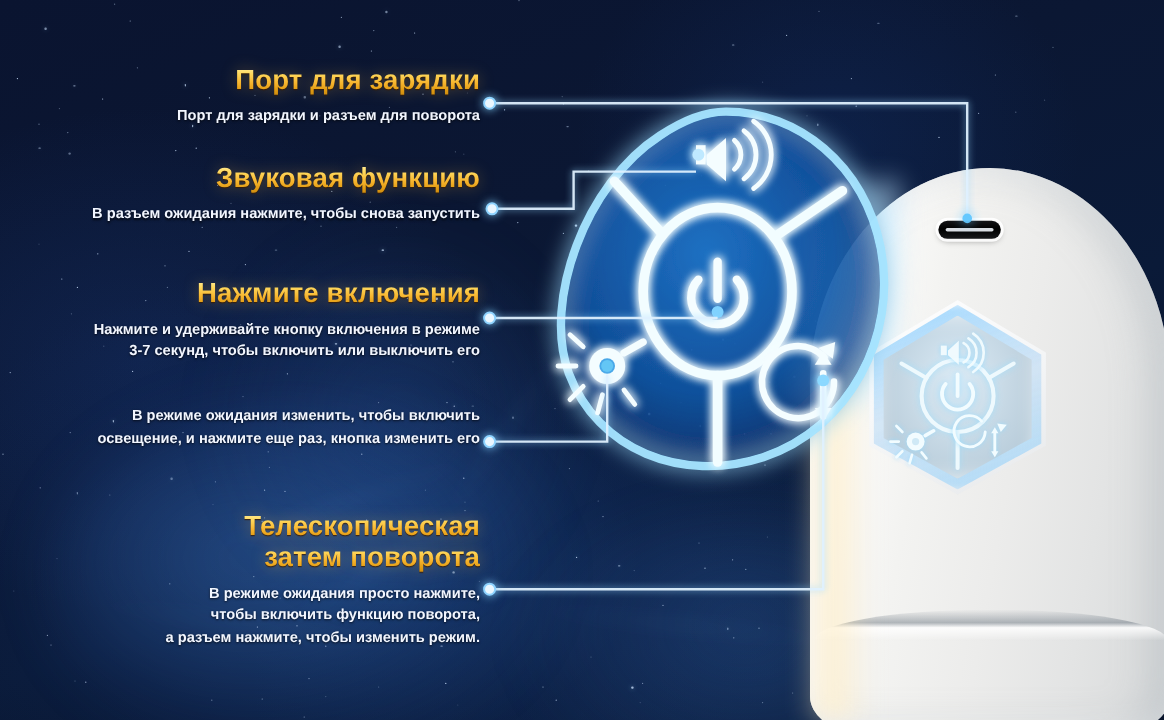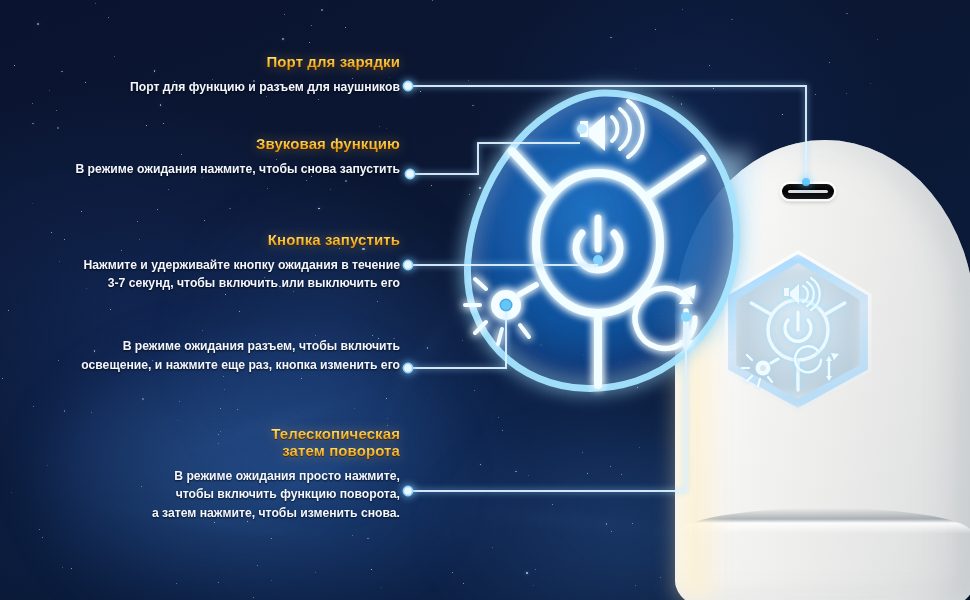--- a/index.html
+++ b/index.html
@@ -43,21 +43,21 @@
     background:linear-gradient(90deg, rgba(0,0,0,0), rgba(150,200,255,0.40), rgba(0,0,0,0));
     height:2px; border-radius:2px;
   }
 
   
   .txtcol { position:absolute; left:0; top:0; width:410px; height:600px; }
 
   .block { position:absolute; right:10px; text-align:right; }
 
   .head {
-    font-size:15px; font-weight:bold; line-height:1.12;
+    font-size:23px; font-weight:bold; line-height:1.12;
     letter-spacing:.1px; white-space:nowrap;
     background:linear-gradient(180deg,#fff3b0 0%,#ffd95e 28%,#f7b52e 58%,#e09a12 82%,#c98a10 100%);
     -webkit-background-clip:text; background-clip:text;
     color:transparent; -webkit-text-fill-color:transparent;
     filter:drop-shadow(0 1px 0 rgba(60,30,0,0.75)) drop-shadow(0 0 6px rgba(255,190,60,0.30));
   }
   .head.two { white-space:normal; }
 
   .desc {
     margin-top:7px;
@@ -515,50 +515,50 @@
       <circle cx="408" cy="491" r="4.6"></circle>
     </g>
     <circle cx="806" cy="182" r="4" fill="#5fc6ff" opacity=".95" style="filter:drop-shadow(0 0 5px rgba(95,198,255,1))"></circle>
   </svg>
 
   <div class="txtcol">
 
     <div class="block" style="top:54px;">
       <div class="head">Порт для зарядки</div>
       <div class="desc">
-        <div>Порт для функцию и разъем для наушников</div>
+        <div>Порт для зарядки и разъем для поворота</div>
       </div>
     </div>
 
     <div class="block" style="top:136px;">
       <div class="head">Звуковая функцию</div>
       <div class="desc">
-        <div>В режиме ожидания нажмите, чтобы снова запустить</div>
+        <div>В разъем ожидания нажмите, чтобы снова запустить</div>
       </div>
     </div>
 
     <div class="block" style="top:232px;">
-      <div class="head">Кнопка запустить</div>
+      <div class="head">Нажмите включения</div>
       <div class="desc">
-        <div>Нажмите и удерживайте кнопку ожидания в течение</div>
+        <div>Нажмите и удерживайте кнопку включения в режиме</div>
         <div>3-7 секунд, чтобы включить или выключить его</div>
       </div>
     </div>
 
     <div class="block" style="top:330px;">
       <div class="desc">
-        <div>В режиме ожидания разъем, чтобы включить</div>
+        <div>В режиме ожидания изменить, чтобы включить</div>
         <div>освещение, и нажмите еще раз, кнопка изменить его</div>
       </div>
     </div>
 
     <div class="block" style="top:426px;">
       <div class="head two">Телескопическая</div>
       <div class="head two">затем поворота</div>
       <div class="desc">
         <div>В режиме ожидания просто нажмите,</div>
         <div>чтобы включить функцию поворота,</div>
-        <div>а затем нажмите, чтобы изменить снова.</div>
+        <div>а разъем нажмите, чтобы изменить режим.</div>
       </div>
     </div>
 
   </div>
 </div>
 
 </body></html>

